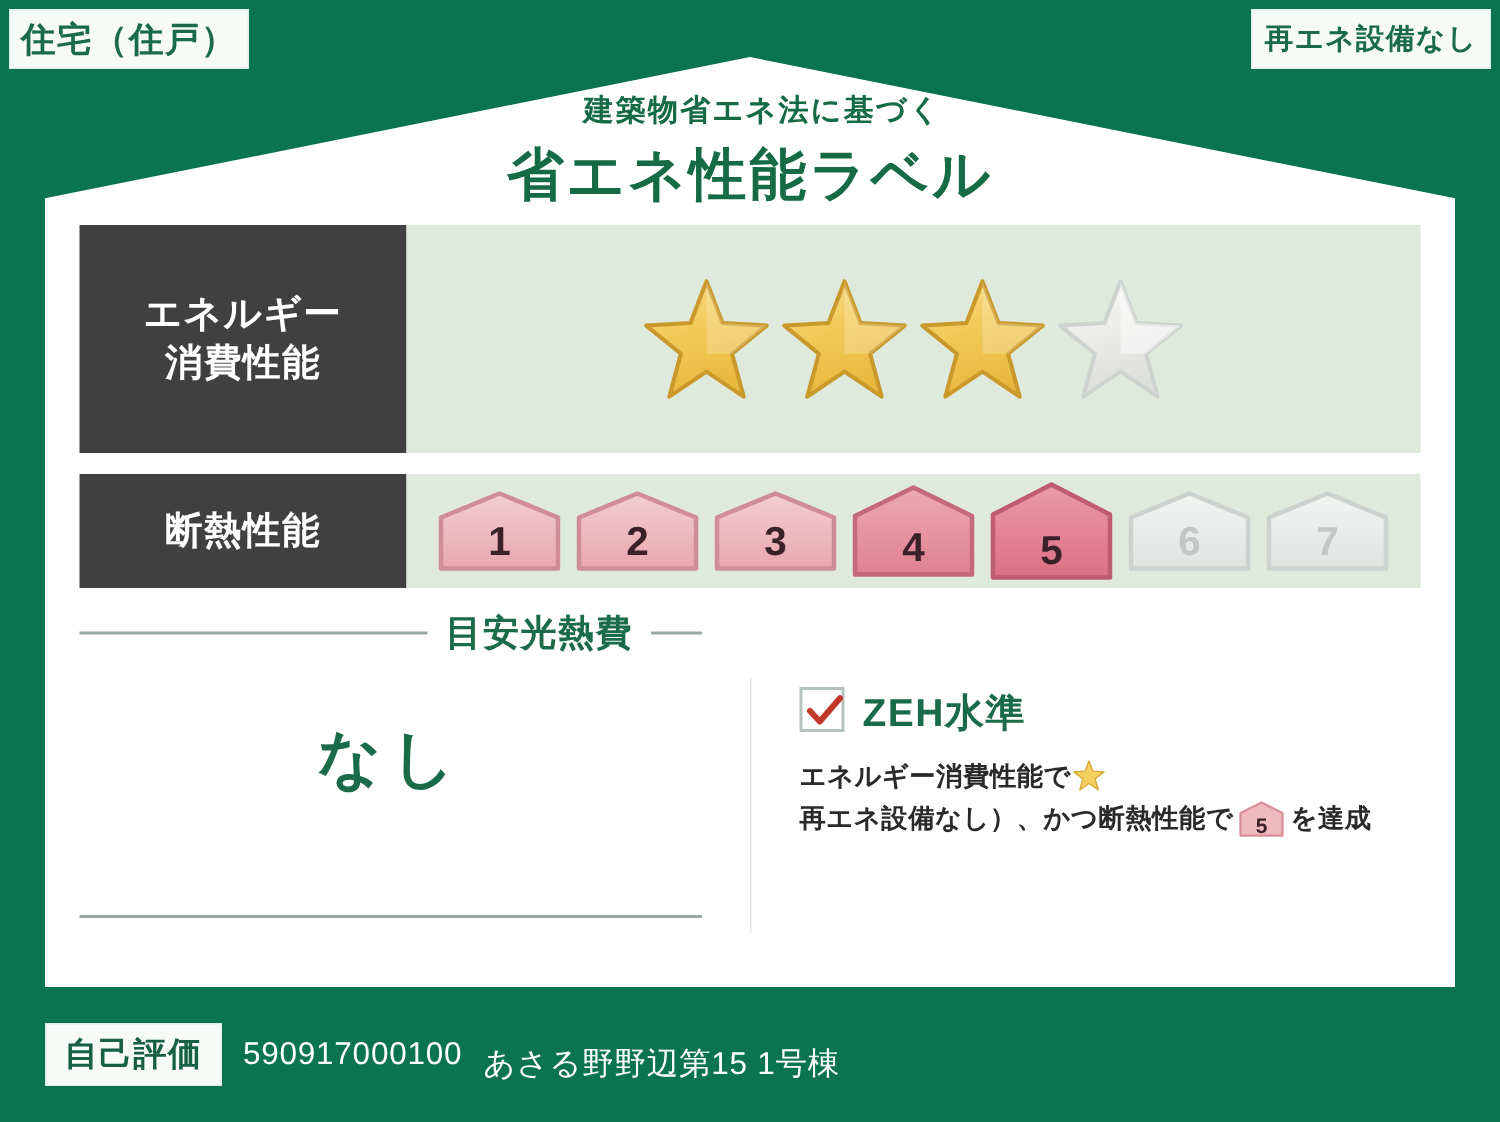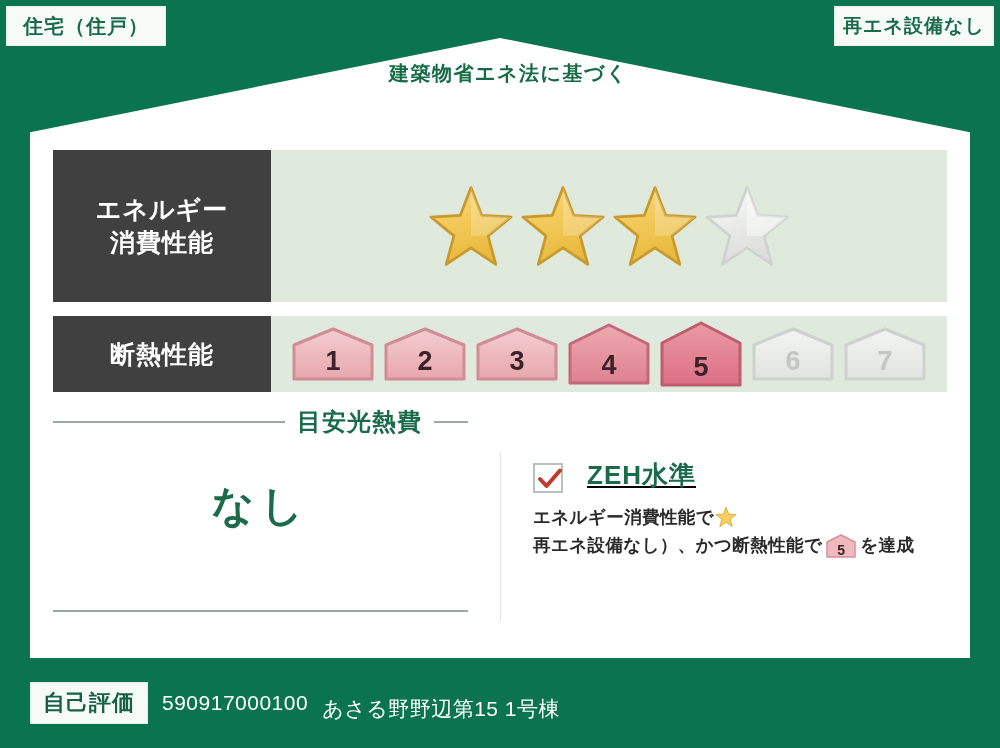--- a/index.html
+++ b/index.html
@@ -19,21 +19,21 @@
   .corner-badge {
     position: absolute;
     background: #f6fbf8;
     color: #1a6b4a;
     font-weight: 700;
     letter-spacing: 1px;
     display: flex; align-items: center; justify-content: center;
     border: 1px solid #e3efe8;
     z-index: 40;
   }
-  #badge-left  { left: 6px;  top: 6px; width: 160px; height: 40px; font-size: 20px; }
+  #badge-left  { left: 6px;  top: 6px; width: 160px; height: 40px; font-size: 23px; }
   #badge-right { right: 6px; top: 6px; width: 160px; height: 40px; font-size: 19px; }
 
   
   #house-card {
     position: absolute;
     left: 30px; top: 38px;
     width: 940px; height: 620px;
     background: #ffffff;
     -webkit-clip-path: polygon(0% 15.2%, 50% 0%, 100% 15.2%, 100% 100%, 0% 100%);
     clip-path: polygon(0% 15.2%, 50% 0%, 100% 15.2%, 100% 100%, 0% 100%);
@@ -140,21 +140,21 @@
   #panel-divider {
     position: absolute; left: 500px; top: 452px; width: 1px; height: 170px;
     background: #e2e6e4; z-index: 20;
   }
 
   
   #zeh-block {
     position: absolute; left: 533px; top: 458px; width: 410px; z-index: 20;
   }
   #zeh-title-row {
-    display: flex; align-items: flex-end; gap: 24px; margin-bottom: 10px; text-decoration: underline;
+    display: flex; align-items: flex-start; gap: 12px; margin-bottom: 10px;
   }
   #zeh-checkbox {
     width: 30px; height: 30px;
     border: 2px solid #b6c3bd; background: #fff;
     position: relative; flex: 0 0 auto;
   }
   #zeh-checkbox svg { position: absolute; left: 2px; top: 1px; }
   #zeh-title {
     font-size: 26px; font-weight: 700; color: #1a6b4a; letter-spacing: 1px;
   }
@@ -197,20 +197,21 @@
 
 <div id="label-root">
 
   <div class="corner-badge" id="badge-left">住宅（住戸）</div>
   <div class="corner-badge" id="badge-right">再エネ設備なし</div>
 
   <div id="house-card"></div>
 
   <div id="title-block">
     <div id="title-sub">建築物省エネ法に基づく</div>
+    <div id="title-main">省エネ性能ラベル</div>
   </div>
 
   <div class="perf-row" id="row-energy">
     <div class="perf-label">
       <span>エネルギー</span>
       <span>消費性能</span>
     </div>
     <div class="perf-panel" id="energy-panel">
         <div class="star">
           <svg viewBox="0 0 100 96">

